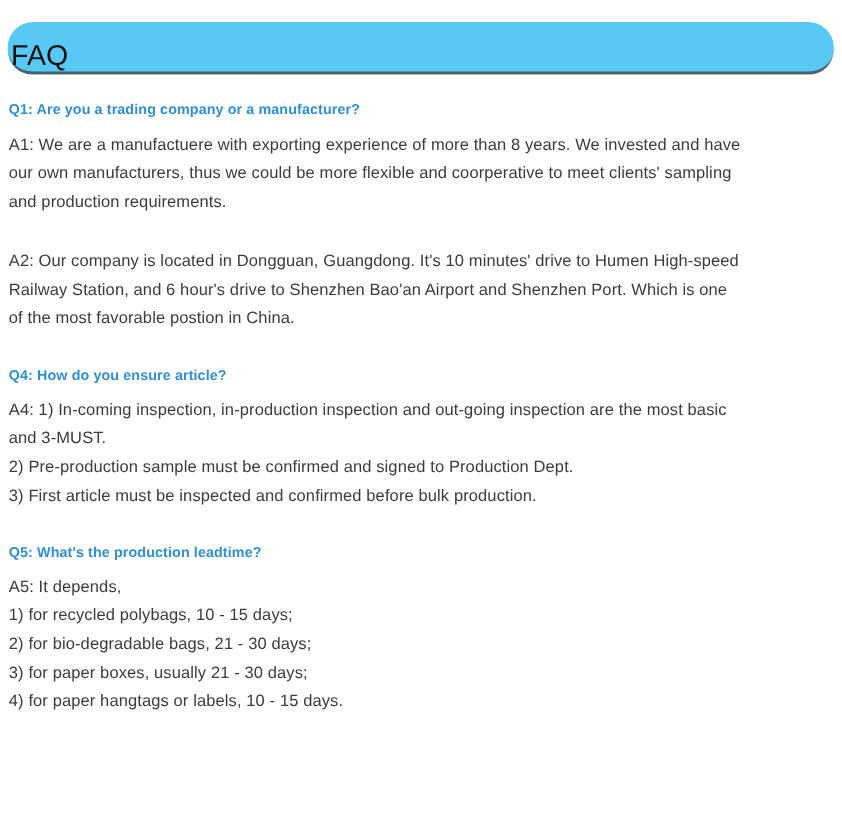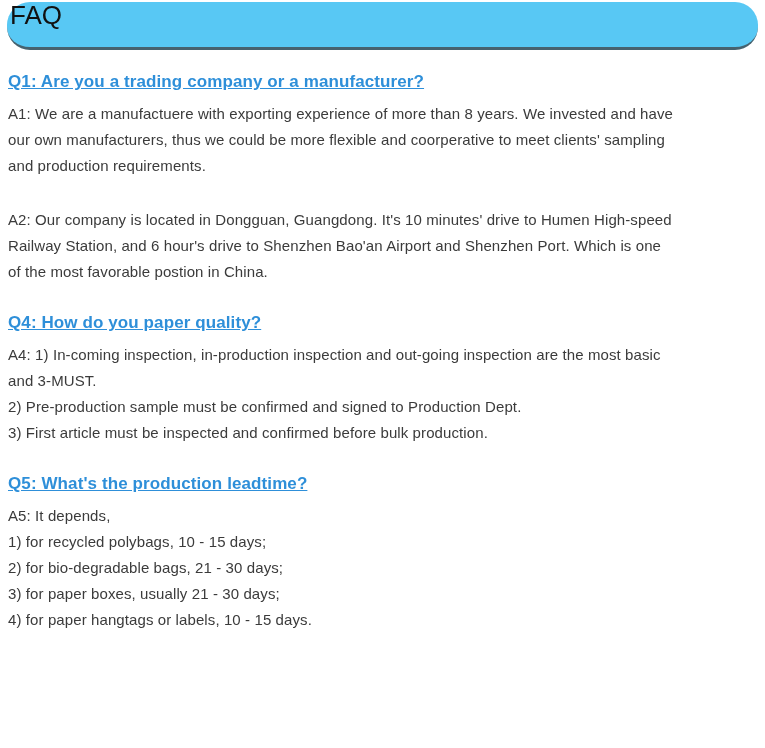--- a/index.html
+++ b/index.html
@@ -8,26 +8,26 @@
     background: #ffffff;
     font-family: "Liberation Sans", "DejaVu Sans", sans-serif;
   }
   .page {
     width: 765px;
     height: 748px;
     background: #ffffff;
     overflow: hidden;
   }
   .faq-header {
-    margin: 2px 7px 0 7px;
+    margin: 20px 7px 0 7px;
     background: var(--header-bg, #58c8f4);
     border-bottom: 3px solid var(--header-border, #46626f);
     height: 48px;
     display: flex;
-    align-items: flex-start;
+    align-items: flex-end;
     padding-left: 3px;
     border-radius: 23px;
   }
   .faq-header .title {
     font-size: 26px;
     font-weight: 400;
     color: #111111;
     letter-spacing: 0px;
     line-height: 1;
     padding-bottom: 2px;
@@ -36,26 +36,25 @@
     padding: 22px 14px 0 8px;
   }
   .faq-section {
     margin-bottom: 28px;
   }
   .faq-section:last-child {
     margin-bottom: 0;
   }
   .question {
     color: var(--question-color, #2e8fd9);
-    font-size: 17px;
+    font-size: 13px;
     font-weight: 700;
     line-height: 20px;
     margin-bottom: 9px;
     letter-spacing: 0.1px;
-    text-decoration: underline;
   }
   .answer {
     color: var(--body-color, #3b3b3b);
     font-size: 15px;
     line-height: 26px;
     white-space: pre-line;
     letter-spacing: 0.1px;
   }
 </style>
 </head>
@@ -79,21 +78,21 @@
     <div class="faq-section">
       <div class="answer">A2: Our company is located in Dongguan, Guangdong. It's 10 minutes' drive to Humen High-speed
 Railway Station, and 6 hour's drive to Shenzhen Bao'an Airport and Shenzhen Port. Which is one
 of the most favorable postion in China.</div>
     </div>
 
     <div class="faq-section">
     </div>
 
     <div class="faq-section">
-      <div class="question">Q4: How do you paper quality?</div>
+      <div class="question">Q4: How do you ensure article?</div>
       <div class="answer">A4: 1) In-coming inspection, in-production inspection and out-going inspection are the most basic
 and 3-MUST.
 2) Pre-production sample must be confirmed and signed to Production Dept.
 3) First article must be inspected and confirmed before bulk production.</div>
     </div>
 
     <div class="faq-section">
       <div class="question">Q5: What's the production leadtime?</div>
       <div class="answer">A5: It depends,
 1) for recycled polybags, 10 - 15 days;

